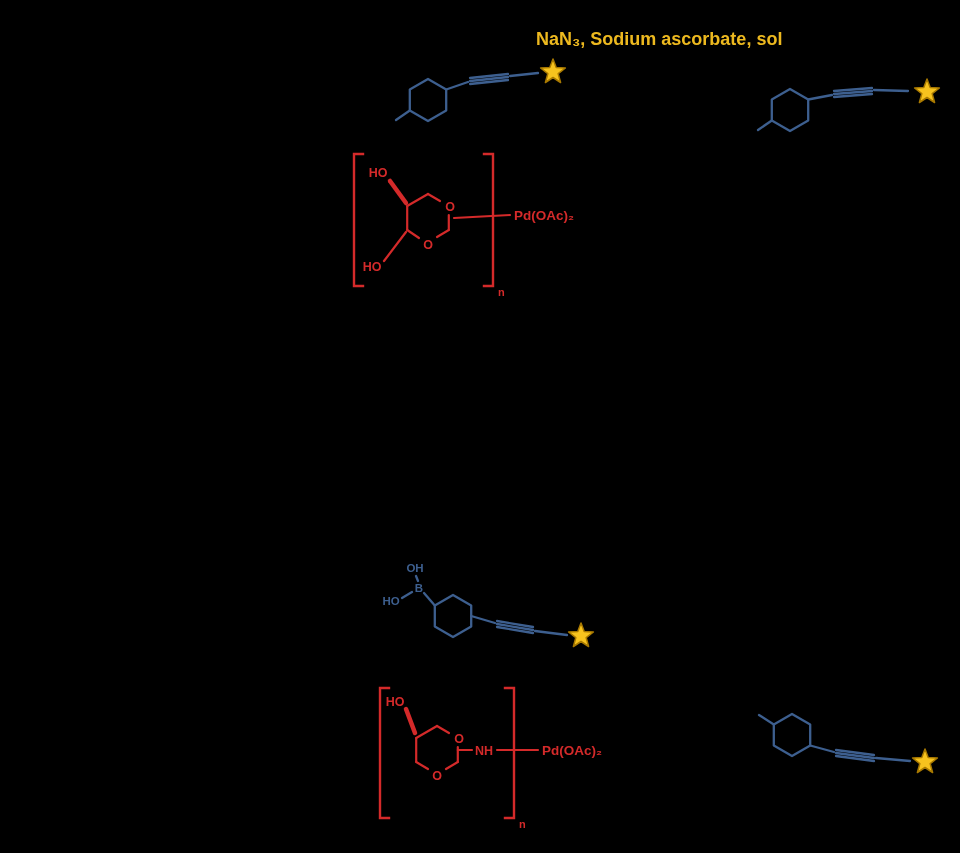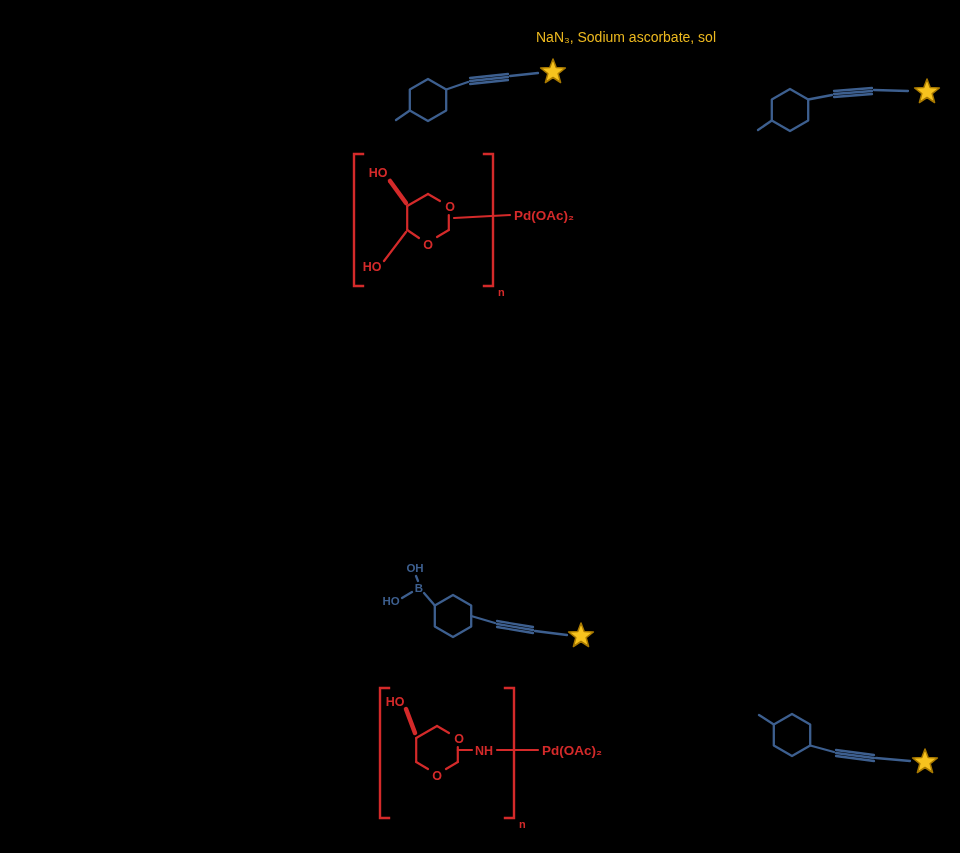--- a/index.html
+++ b/index.html
@@ -20,22 +20,22 @@
   }
   .struct {
     position: absolute;
     overflow: visible;
   }
   .conditions {
     position: absolute;
     left: 536px;
     top: 29px;
     color: var(--yellow_text, #edb91f);
-    font-size: 14px;
-    font-weight: normal;
+    font-size: 18px;
+    font-weight: bold;
     white-space: nowrap;
   }
   .ring {
     fill: none;
     stroke: var(--blue, #3d5f8f);
     stroke-width: 2.3;
     stroke-linejoin: round;
   }
   .bond {
     stroke: var(--blue, #3d5f8f);

